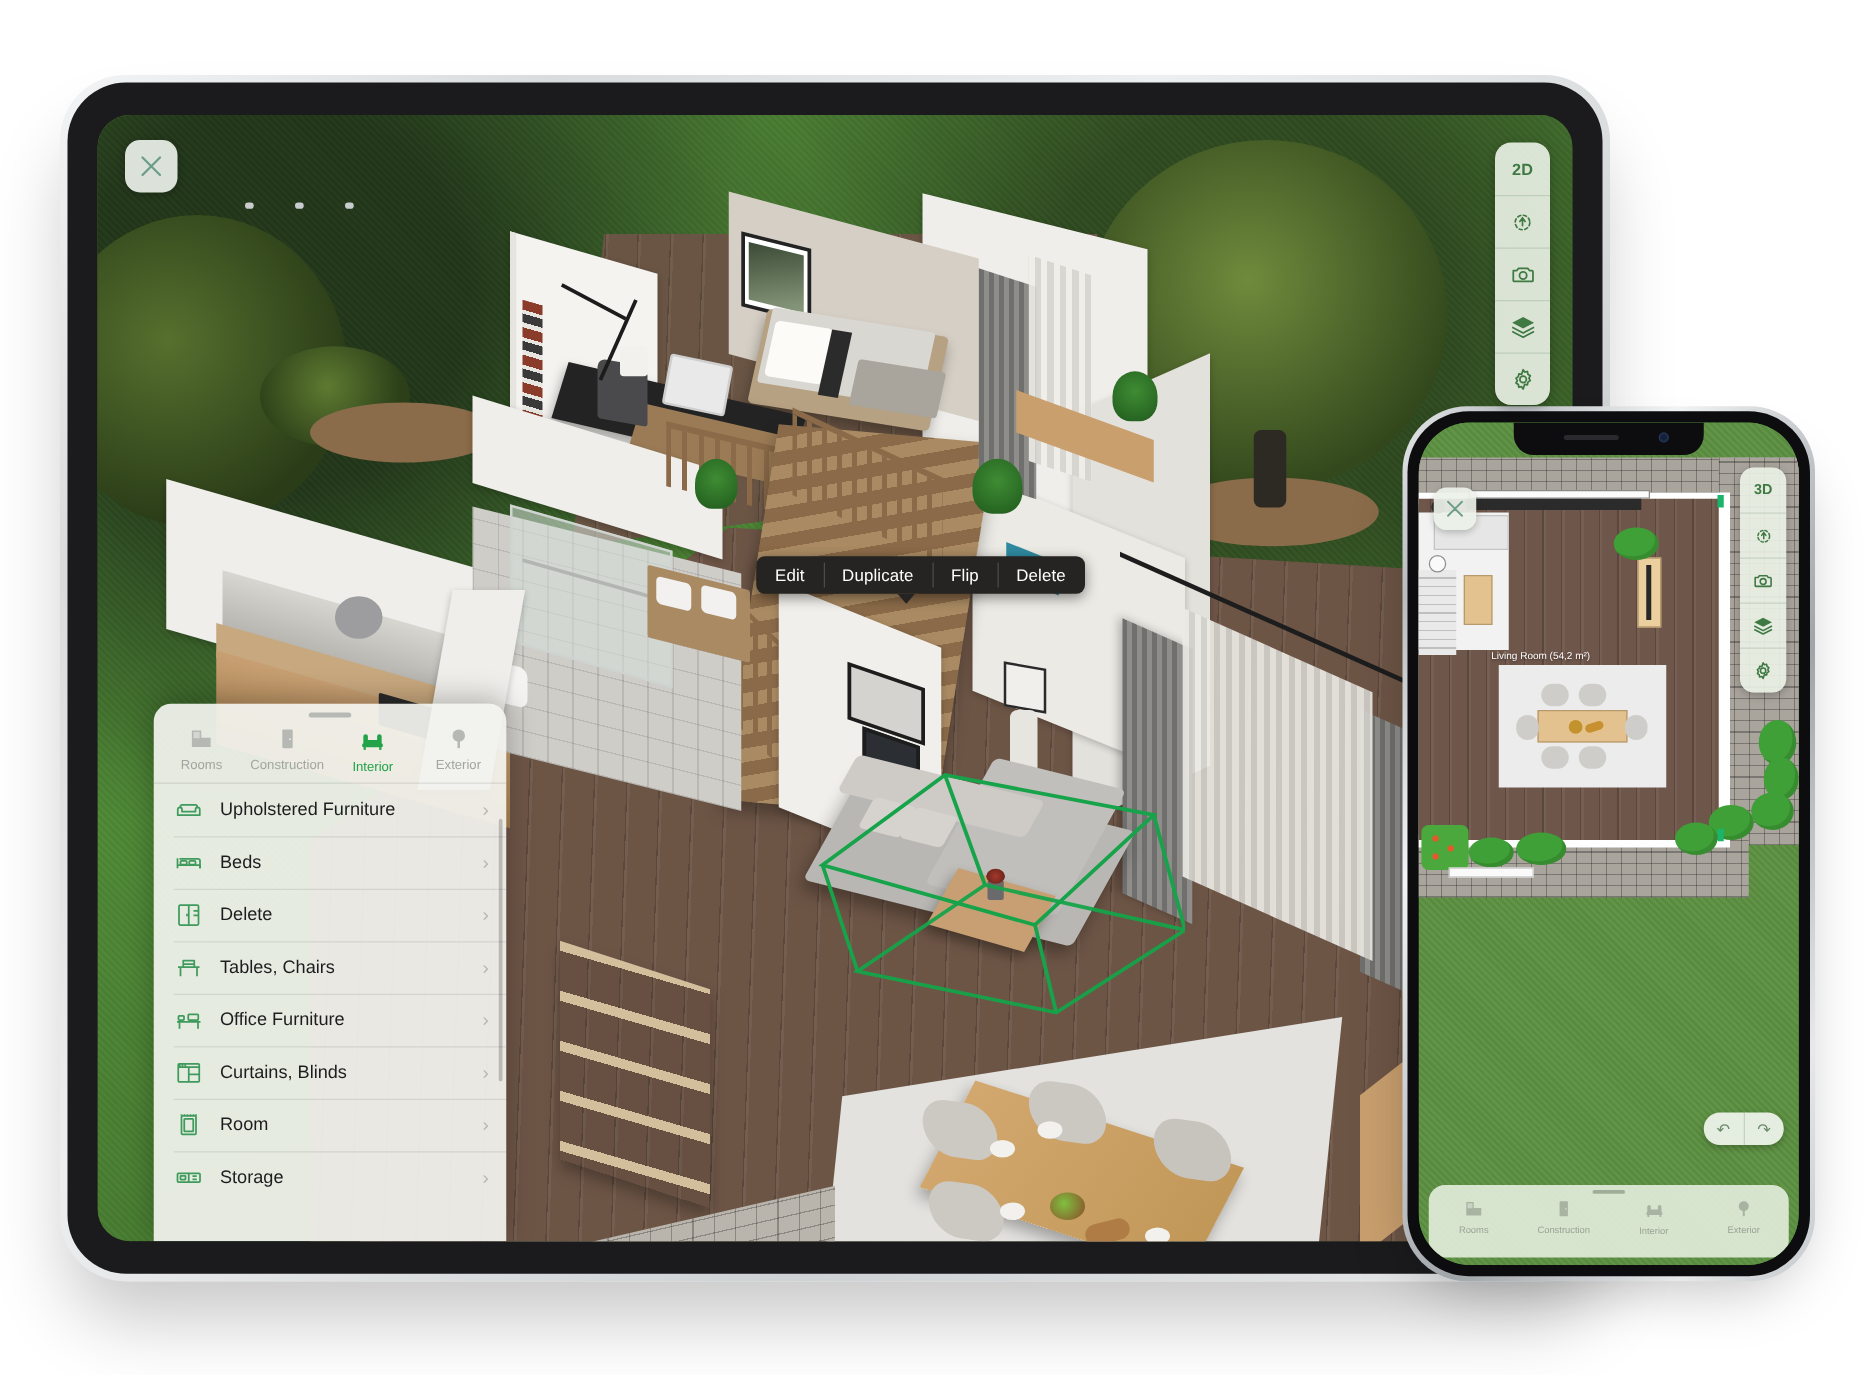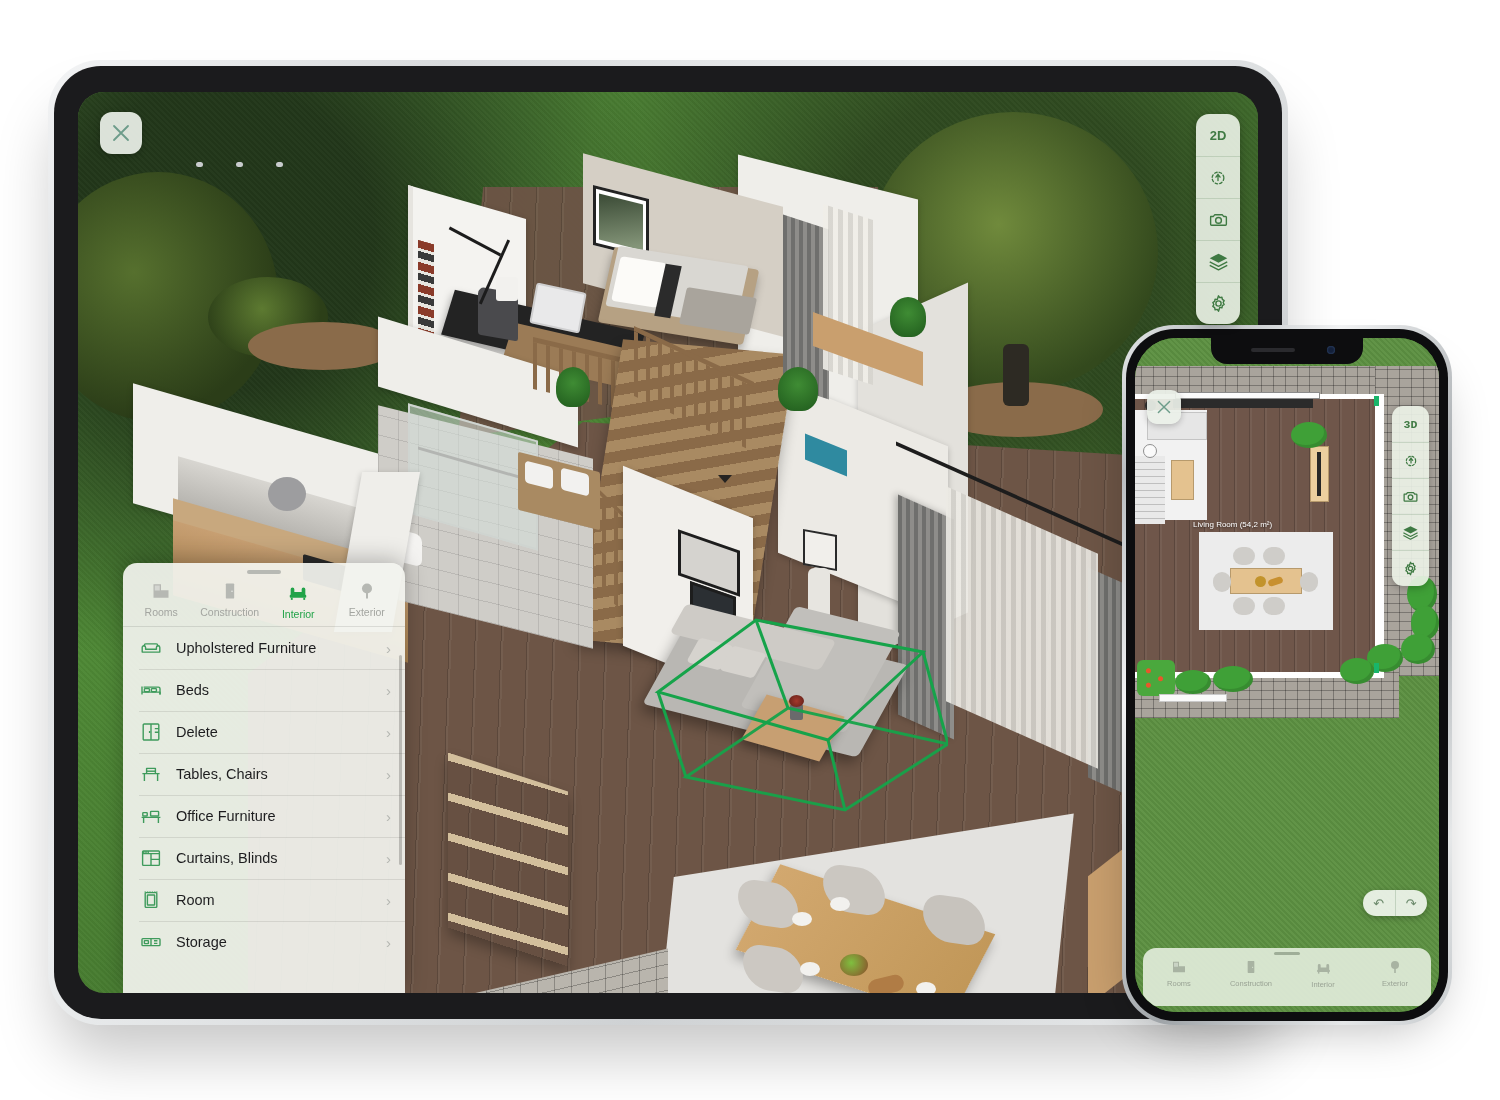--- a/index.html
+++ b/index.html
@@ -317,20 +317,26 @@
             </svg>
           </div>
           <div class="vi">
             <svg width="21" height="21" viewBox="0 0 24 24" fill="none" stroke="#3f7a43" stroke-width="1.6" stroke-linejoin="round">
               <path d="M12 3.2l1.4 2.1 2.5-.5.5 2.5 2.1 1.4-1.2 2.2 1.2 2.2-2.1 1.4-.5 2.5-2.5-.5L12 20.8l-1.4-2.1-2.5.5-.5-2.5-2.1-1.4 1.2-2.2-1.2-2.2 2.1-1.4.5-2.5 2.5.5z"></path>
               <circle cx="12" cy="12" r="3"></circle>
             </svg>
           </div>
         </div>
 
+        <div class="ctxmenu" style="left:527px;top:353px;">
+          <div class="ci">Edit</div>
+          <div class="ci">Duplicate</div>
+          <div class="ci">Flip</div>
+          <div class="ci">Delete</div>
+        </div>
         <div class="ctxtip" style="left:640px;top:383px;"></div>
 
         <div class="panel">
           <div class="grab"></div>
 
           <div class="tabbar">
             <div class="tab">
               <svg width="20" height="20" viewBox="0 0 24 24">
                 <path d="M3 4h9v7h9v9H3z" fill="#b6b8b3"></path>
                 <path d="M4.5 5.5h6v6h-6z" fill="#d4d6d1"></path>
@@ -514,21 +520,21 @@
           <div class="obj" style="left:239px;top:58px;width:5px;height:10px;background:#19b56a;"></div>
           <div class="obj" style="left:239px;top:325px;width:5px;height:10px;background:#19b56a;"></div>
         </div>
 
         <div class="closebtn sm" style="left:12px;top:52px;">
           <svg width="16" height="16" viewBox="0 0 20 20">
             <path d="M3 3 L17 17 M17 3 L3 17" stroke="#6d9c8a" stroke-width="1.8" fill="none" stroke-linecap="round"></path>
           </svg>
         </div>
 
-        <div class="vtool sm" style="right:10px;top:68px;font-family:Liberation Mono, monospace;">
+        <div class="vtool sm" style="right:10px;top:36px;">
           <div class="vi">3D</div>
           <div class="vi">
             <svg width="16" height="16" viewBox="0 0 24 24" fill="none" stroke="#3f7a43" stroke-width="1.8" stroke-linecap="round">
               <circle cx="12" cy="12" r="7" stroke-dasharray="3 2.6"></circle>
               <path d="M12 7.5 L12 15 M9.5 11 L12 7.6 L14.5 11"></path>
             </svg>
           </div>
           <div class="vi">
             <svg width="17" height="17" viewBox="0 0 24 24" fill="none" stroke="#3f7a43" stroke-width="1.8" stroke-linejoin="round">
               <path d="M3 8.5h3.2l1.6-2h8.4l1.6 2H20a1 1 0 0 1 1 1v8a1 1 0 0 1-1 1H4a1 1 0 0 1-1-1v-8a1 1 0 0 1 1-1z"></path>

